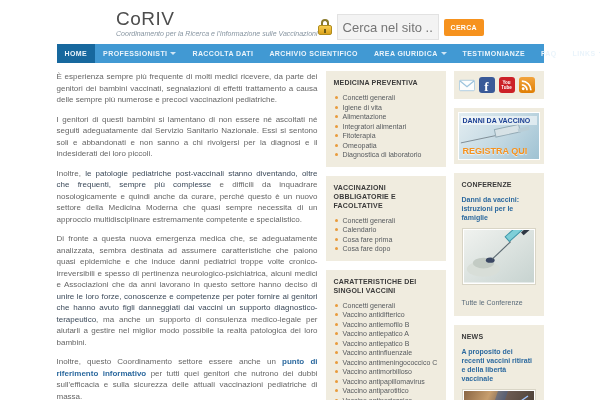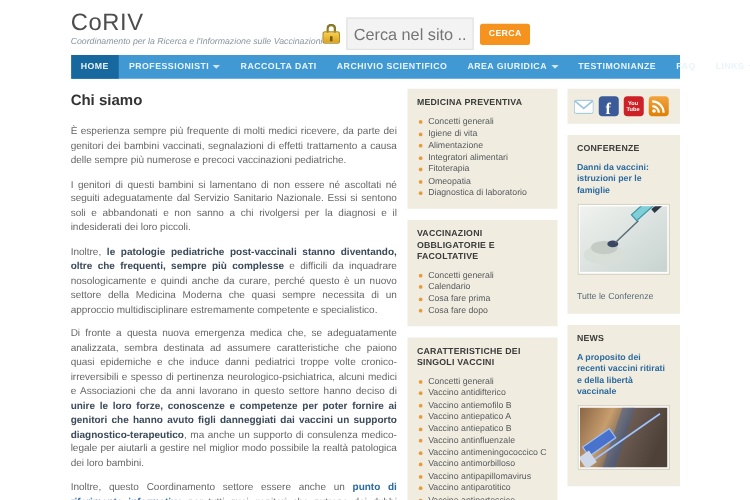--- a/index.html
+++ b/index.html
@@ -4,21 +4,21 @@
 <style>
   * { box-sizing: border-box; }
   html,body { margin:0; padding:0; }
   body {
     width:600px; height:400px; overflow:hidden; background:#fff;
     font-family:"Liberation Sans", sans-serif;
   }
   .page { width:487px; margin:0 auto; }
 
   
-  header { display:flex; justify-content:flex-start; padding-top:9px; }
+  header { display:flex; justify-content:center; padding-top:9px; }
   .site-title { font-size:19px; color:#4d4d4d; letter-spacing:.5px; line-height:20px; }
   .site-subtitle { font-size:7px; font-style:italic; color:#8795a1; margin-top:1px; }
   .search-area { display:flex; align-items:center; gap:5px; margin-top:5px; }
   .lock { position:relative; width:14px; height:16px; display:inline-block; }
   .lock .shackle { position:absolute; top:0; left:3px; width:8px; height:8px;
     border:2px solid #8a7a2a; border-bottom:none; border-radius:4px 4px 0 0; }
   .lock .lockbody { position:absolute; bottom:0; left:0; width:14px; height:10px;
     background:linear-gradient(#f9cf4e,#dba21d); border:1px solid #b08d1e; border-radius:2px; }
   .lock .lockbody:after { content:''; position:absolute; left:5px; top:3px; width:2px; height:4px; background:#6e5a12; }
   .search-input { width:102px; height:15px; background:#f3f3f3; border:1px solid #e2e2e2;
@@ -37,21 +37,21 @@
 
   
   .content { display:flex; gap:8px; margin-top:8px; }
   main { width:261px; }
   aside.mid { width:120px; }
   aside.right { width:90px; }
 
   
   h1 { font-size:12px; color:#333; font-weight:bold; margin:2px 0 12px; }
   .para { font-size:8px; line-height:11.5px; color:#666; text-align:justify; margin:0 0 8px; }
-  .seg-b { font-weight:bold; color:#3c4a5a; }
+  .seg-b { font-weight:normal; color:#3c4a5a; }
   .seg-link { font-weight:bold; color:var(--link,#2d6a9f); cursor:pointer; }
 
   
   .box { background:#f0ecdf; padding:7px 8px; margin-bottom:9px; }
   .box h3 { font-size:7px; color:#3a3a3a; font-weight:bold; margin:0 0 6px; line-height:9px; letter-spacing:.2px; }
   .mid-list { margin:0; padding:0; list-style:none; }
   .mid-list li { position:relative; font-size:7px; color:#56holz5a; color:#565a5e; line-height:9.5px; padding-left:9px; cursor:pointer; }
   .mid-list li:before { content:''; position:absolute; left:1px; top:3px; width:3px; height:3px;
     background:var(--bullet,#e89b3c); border-radius:50%; }
 
@@ -129,21 +129,20 @@
       </div>
       <div class="nav-item">
         <span>LINKS</span>
         <span class="arrow"></span>
       </div>
     </nav>
 
   <div class="content">
 
     <main>
-      <h1>Chi siamo</h1>
       <div id="article-body">
           <p class="para"><span>È esperienza sempre più frequente di molti medici ricevere, da parte dei genitori dei bambini vaccinati, segnalazioni di effetti trattamento a causa delle sempre più numerose e precoci vaccinazioni pediatriche.</span></p>
           <p class="para"><span>I genitori di questi bambini si lamentano di non essere né ascoltati né seguiti adeguatamente dal Servizio Sanitario Nazionale. Essi si sentono soli e abbandonati e non sanno a chi rivolgersi per la diagnosi e il indesiderati dei loro piccoli.</span></p>
           <p class="para"><span>Inoltre, </span><span class="seg-b">le patologie pediatriche post-vaccinali stanno diventando, oltre che frequenti, sempre più complesse</span><span> e difficili da inquadrare nosologicamente e quindi anche da curare, perché questo è un nuovo settore della Medicina Moderna che quasi sempre necessita di un approccio multidisciplinare estremamente competente e specialistico.</span></p>
           <p class="para"><span>Di fronte a questa nuova emergenza medica che, se adeguatamente analizzata, sembra destinata ad assumere caratteristiche che paiono quasi epidemiche e che induce danni pediatrici troppe volte cronico-irreversibili e spesso di pertinenza neurologico-psichiatrica, alcuni medici e Associazioni che da anni lavorano in questo settore hanno deciso di </span><span class="seg-b">unire le loro forze, conoscenze e competenze per poter fornire ai genitori che hanno avuto figli danneggiati dai vaccini un supporto diagnostico-terapeutico</span><span>, ma anche un supporto di consulenza medico-legale per aiutarli a gestire nel miglior modo possibile la realtà patologica dei loro bambini.</span></p>
           <p class="para"><span>Inoltre, questo Coordinamento settore essere anche un </span><span class="seg-link">punto di riferimento informativo</span><span> per tutti quei genitori che nutrono dei dubbi sull'efficacia e sulla sicurezza delle attuali vaccinazioni pediatriche di massa.</span></p>
         </div>
     </main>
 
     <aside class="mid" id="mid-sidebar">
@@ -204,20 +203,31 @@
           </span>
           <span class="sicon s-rss">
             <svg viewBox="0 0 16 16">
               <circle cx="3.2" cy="12.8" r="2.1" fill="#fff"></circle>
               <path d="M1.2 7.2 a7.6 7.6 0 0 1 7.6 7.6" fill="none" stroke="#fff" stroke-width="2.5"></path>
               <path d="M1.2 1.6 a13.2 13.2 0 0 1 13.2 13.2" fill="none" stroke="#fff" stroke-width="2.5"></path>
             </svg>
           </span>
         </div>
 
+      <div class="box banner-box">
+        <div class="banner">
+          <svg viewBox="0 0 84 40">
+            <line x1="2" y1="22" x2="40" y2="14" stroke="#7c8a92" stroke-width="1"></line>
+            <rect x="38" y="8" width="26" height="8" fill="#d7e2e6" stroke="#93aab5" stroke-width="1" transform="rotate(-12 38 12)"></rect>
+            <rect x="62" y="7" width="12" height="4" fill="#b9cdd6" transform="rotate(-12 62 9)"></rect>
+          </svg>
+          <div class="banner-title">DANNI DA VACCINO</div>
+          <div class="banner-cta">REGISTRA QUI</div>
+        </div>
+      </div>
 
       <div class="box">
         <h3>CONFERENZE</h3>
         <a class="article-link">Danni da vaccini: istruzioni per le famiglie</a>
         <div class="imgbox">
           <svg viewBox="0 0 72 54">
             <defs>
               <linearGradient id="g1" x1="0" y1="0" x2="1" y2="1">
                 <stop offset="0" stop-color="#f0f2ef"></stop>
                   <stop offset="1" stop-color="#c7d3d0"></stop>

